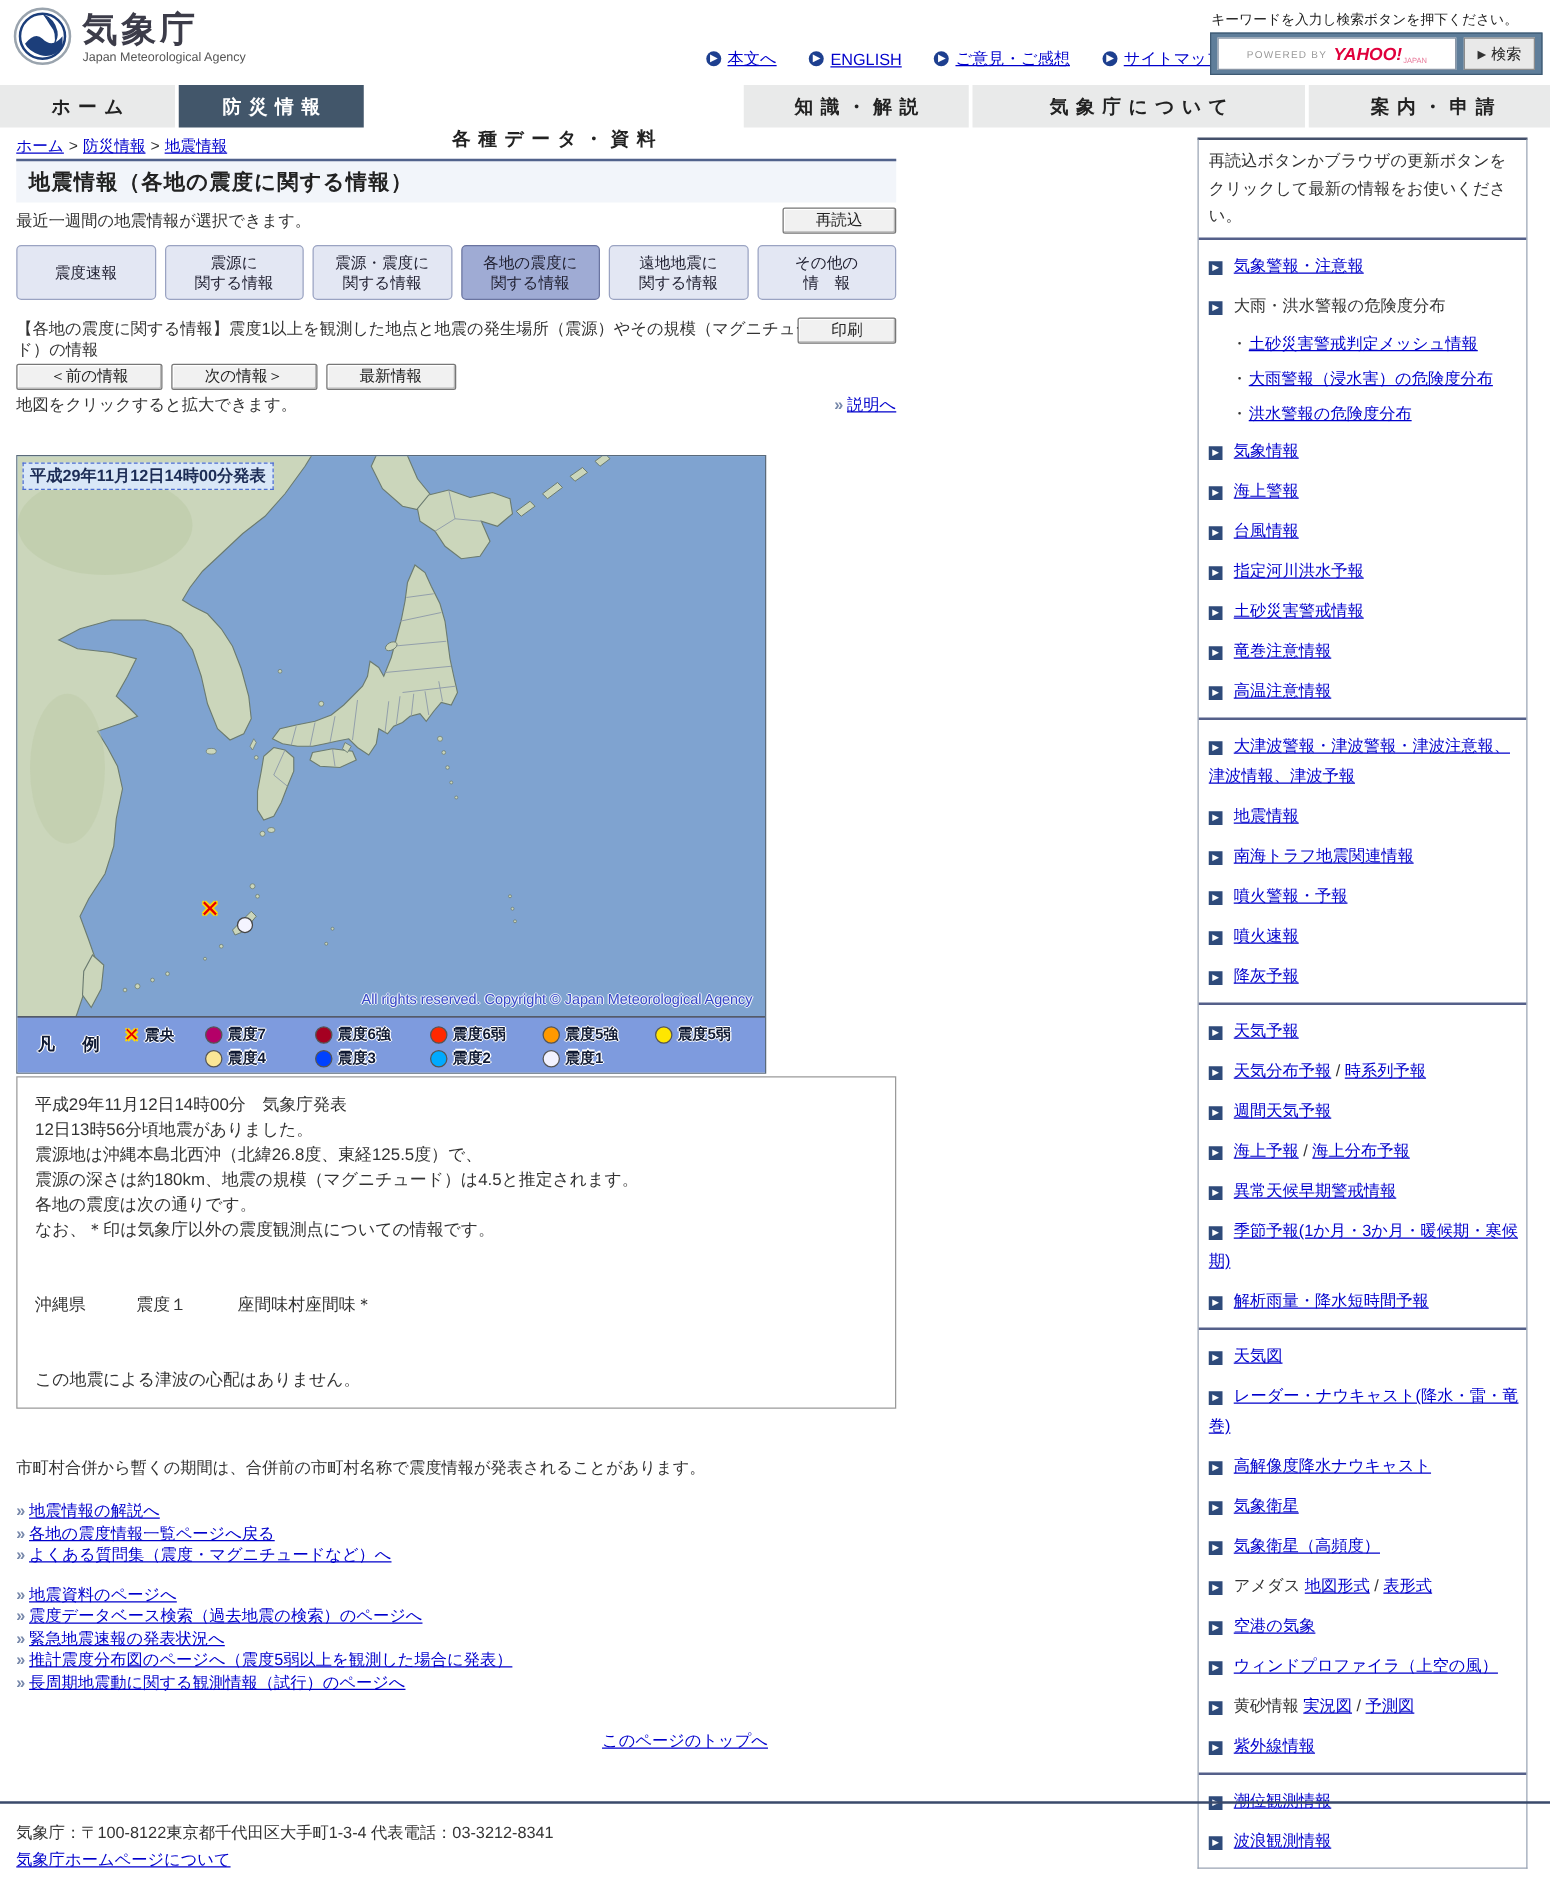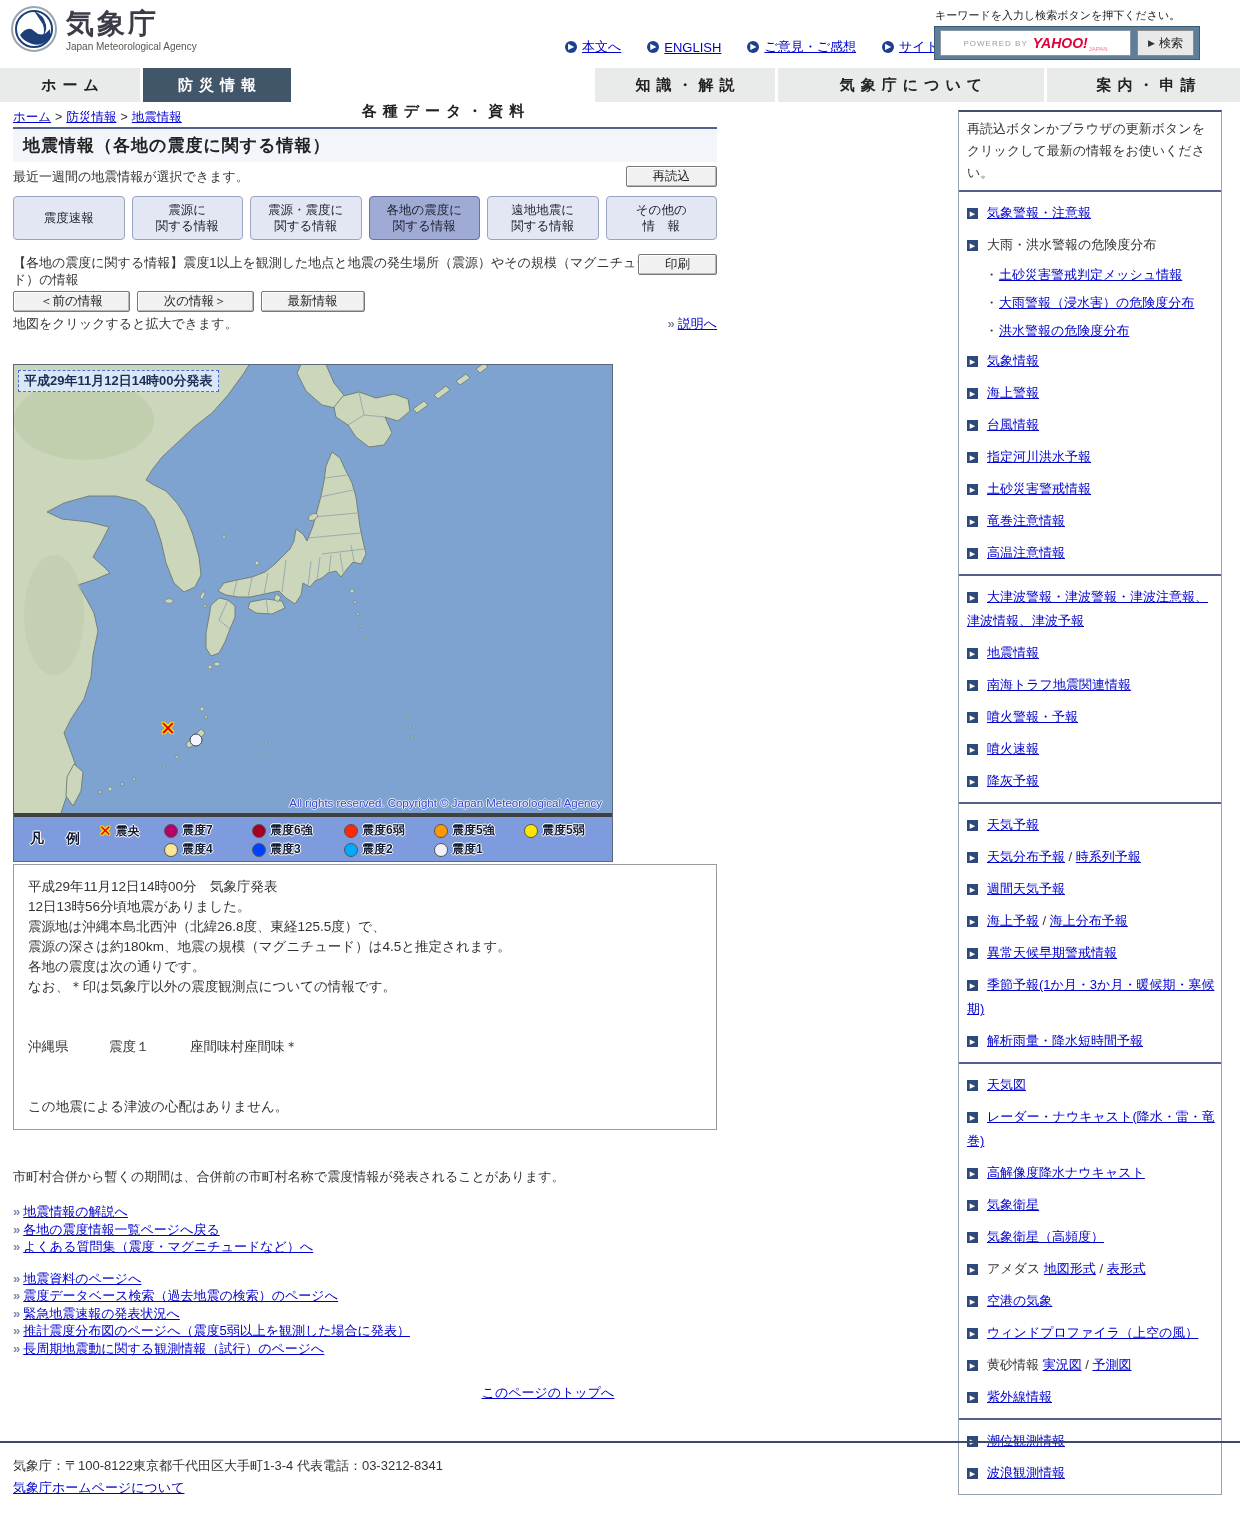--- a/index.html
+++ b/index.html
@@ -8,21 +8,21 @@
   a{color:#0000cc;text-decoration:underline;cursor:pointer;}
   
   .header{position:relative;height:66px;}
   .logo{position:absolute;left:10px;top:5px;display:flex;align-items:flex-start;gap:8px;}
   .logo-text-wrap{padding-top:4px;}
   .logo-title{font-size:28px;font-weight:bold;color:#3c3c49;letter-spacing:3px;line-height:30px;}
   .logo-sub{font-size:10px;color:#555;margin-top:2px;}
   .util-links{position:absolute;left:565px;top:38px;display:flex;gap:26px;white-space:nowrap;}
   .util-link{display:flex;align-items:center;gap:5px;}
   .circle-arrow-icon{width:12px;height:12px;border-radius:50%;background:#1d3f8f;color:#fff;font-size:8px;line-height:12px;text-align:center;display:inline-block;}
-  .search-area{position:absolute;left:934px;top:8px;width:266px;}
+  .search-area{position:absolute;left:968px;top:8px;width:266px;}
   .search-instruction{font-size:11px;color:#222;margin:0 0 3px 1px;white-space:nowrap;}
   .search-panel{background:#5f7e9a;border:1px solid #3e5a73;height:34px;display:flex;align-items:center;padding:0 5px;gap:6px;box-sizing:border-box;}
   .search-input{flex:1;height:24px;background:#fff;border:1px solid #8a96a6;display:flex;align-items:center;justify-content:center;gap:5px;cursor:text;}
   .powered-by{color:#9a9a9a;font-size:8px;letter-spacing:1px;}
   .yahoo-logo{color:#e0003c;font-weight:bold;font-style:italic;font-size:14px;letter-spacing:0;}
   .yahoo-sub{color:#e87a9a;font-size:6px;margin-left:-4px;align-self:flex-end;padding-bottom:3px;}
   .search-button{background:#e9e9e9;border:1px solid #8c8c8c;height:26px;padding:0 10px;font-size:12px;display:flex;align-items:center;gap:4px;color:#222;cursor:pointer;}
   .search-button .tri{font-size:9px;color:#333;}
   
   .nav{display:flex;gap:3px;height:34px;margin-top:2px;}
@@ -44,21 +44,21 @@
   .pager-row{margin-top:3px;display:flex;gap:7px;align-items:center;}
   .hint-row{display:flex;justify-content:space-between;margin-top:3px;align-items:center;}
   .chev{color:#7788aa;font-weight:bold;margin-right:3px;text-decoration:none;}
   
   .map-wrap{position:relative;margin-top:31px;width:598px;border:1px solid #5a6a7a;cursor:pointer;}
   .map-svg{display:block;background:#7fa3d0;}
   .map-date-label{position:absolute;left:4px;top:5px;background:#d9e7f7;border:1px dashed #4d6ed0;padding:1px 5px;font-size:13px;font-weight:bold;color:#1c2c55;white-space:nowrap;}
   .map-copyright{position:absolute;right:10px;bottom:52px;color:#3747c8;font-size:11.5px;text-shadow:1px 0 0 #e8eef8,-1px 0 0 #e8eef8,0 1px 0 #e8eef8,0 -1px 0 #e8eef8;}
   .marker-x{position:absolute;color:#e60000;font-size:19px;font-weight:bold;line-height:19px;transform:translate(-50%,-50%);text-shadow:1px 1px 0 #ffd700,-1px -1px 0 #ffd700,1px -1px 0 #ffd700,-1px 1px 0 #ffd700;}
   .marker-circle{position:absolute;width:11px;height:11px;background:#f4f4ff;border:1px solid #444;border-radius:50%;transform:translate(-50%,-50%);box-sizing:content-box;}
-  .map-legend{position:relative;height:44px;background:#7e9bde;border-top:4px solid #404040;}
+  .map-legend{position:relative;height:44px;background:#7e9bde;border-top:1px solid #404040;}
   .legend-title{position:absolute;left:16px;top:13px;font-size:14px;font-weight:bold;color:#101a33;letter-spacing:9px;text-shadow:1px 0 0 #fff,-1px 0 0 #fff,0 1px 0 #fff,0 -1px 0 #fff;}
   .legend-item{position:absolute;display:flex;align-items:center;gap:4px;font-size:12px;font-weight:bold;color:#101a33;text-shadow:1px 0 0 #fff,-1px 0 0 #fff,0 1px 0 #fff,0 -1px 0 #fff;white-space:nowrap;}
   .legend-circle{width:12px;height:12px;border-radius:50%;border:1px solid #555;box-sizing:content-box;}
   .legend-x{color:#e60000;font-size:15px;font-weight:bold;text-shadow:1px 1px 0 #ffd700,-1px -1px 0 #ffd700,1px -1px 0 #ffd700,-1px 1px 0 #ffd700;}
   
   .report-box{border:1px solid #9a9a9a;margin-top:2px;padding:12px 14px;line-height:20px;font-size:13.5px;}
   .report-line{min-height:20px;white-space:pre-wrap;}
   .merger-note{margin-top:38px;line-height:17px;}
   .link-list{margin-top:18px;}
   .link-list.second{margin-top:14px;}

